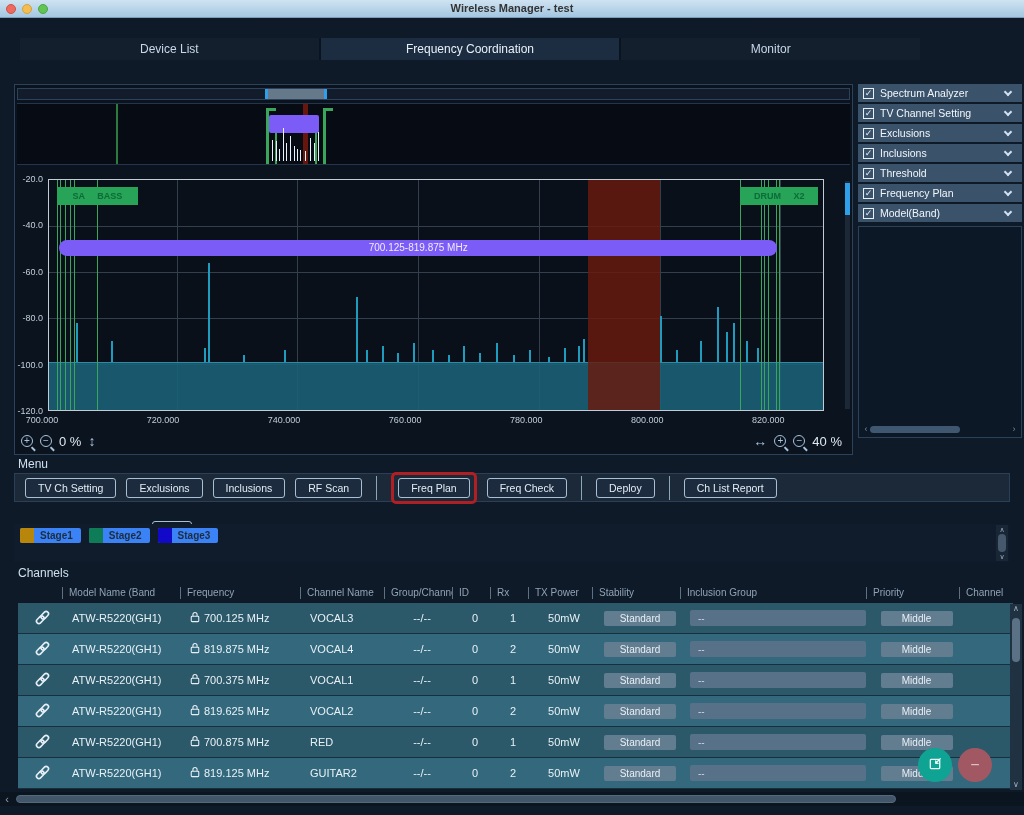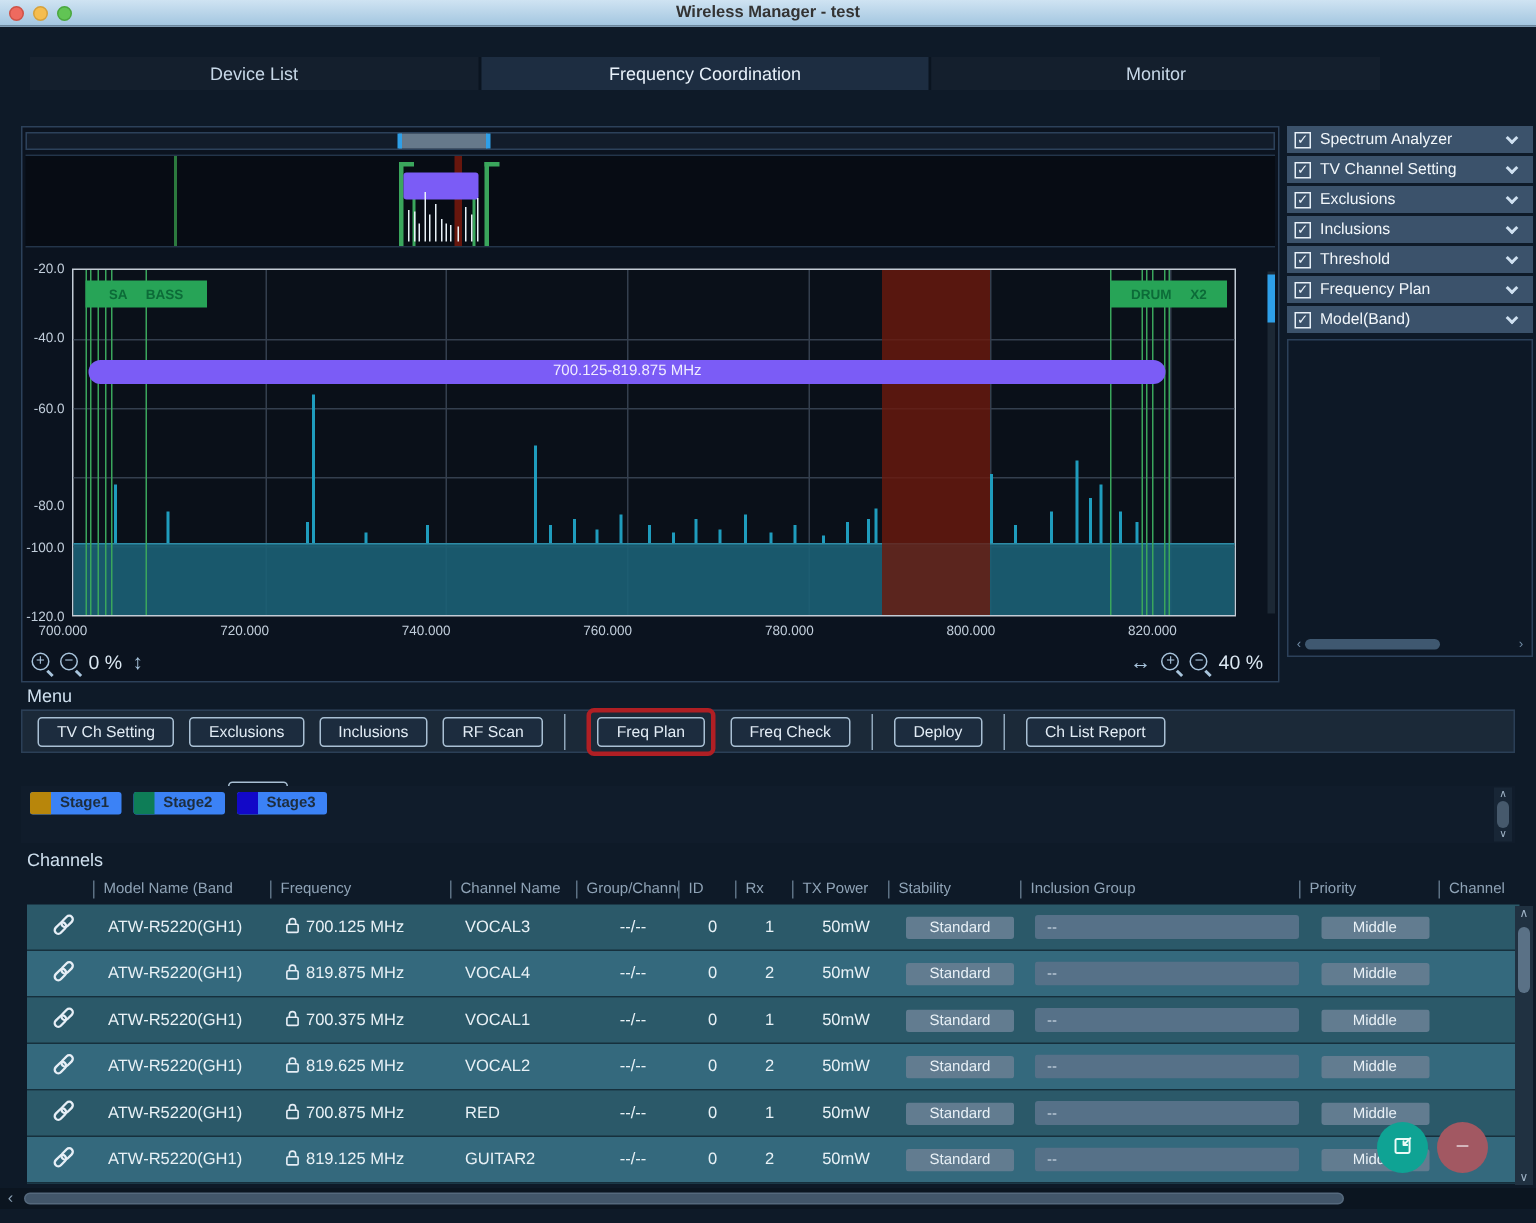--- a/index.html
+++ b/index.html
@@ -181,21 +181,21 @@
         <div class="ov-spike" style="left: 34.6%; height: 16%;"></div>
         <div class="ov-spike" style="left: 35.2%; height: 38%;"></div>
         <div class="ov-spike" style="left: 35.7%; height: 30%;"></div>
         <div class="ov-spike" style="left: 36.1%; height: 48%;"></div>
       </div>
     <div class="chart">
       <div class="ylabels">
           <span class="ylab" style="top: 0%;">-20.0</span>
           <span class="ylab" style="top: 20%;">-40.0</span>
           <span class="ylab" style="top: 40%;">-60.0</span>
-          <span class="ylab" style="top: 60%; margin-top: 19px;">-80.0</span>
+          <span class="ylab" style="top: 60%;">-80.0</span>
           <span class="ylab" style="top: 80%;">-100.0</span>
           <span class="ylab" style="top: 100%;">-120.0</span>
         </div>
       <div class="plot">
           <div class="grid-v" style="left: 16.5%;"></div>
           <div class="grid-v" style="left: 32.1%;"></div>
           <div class="grid-v" style="left: 47.7%;"></div>
           <div class="grid-v" style="left: 63.3%;"></div>
           <div class="grid-v" style="left: 78.9%;"></div>
           <div class="grid-v" style="left: 94.5%;"></div>

